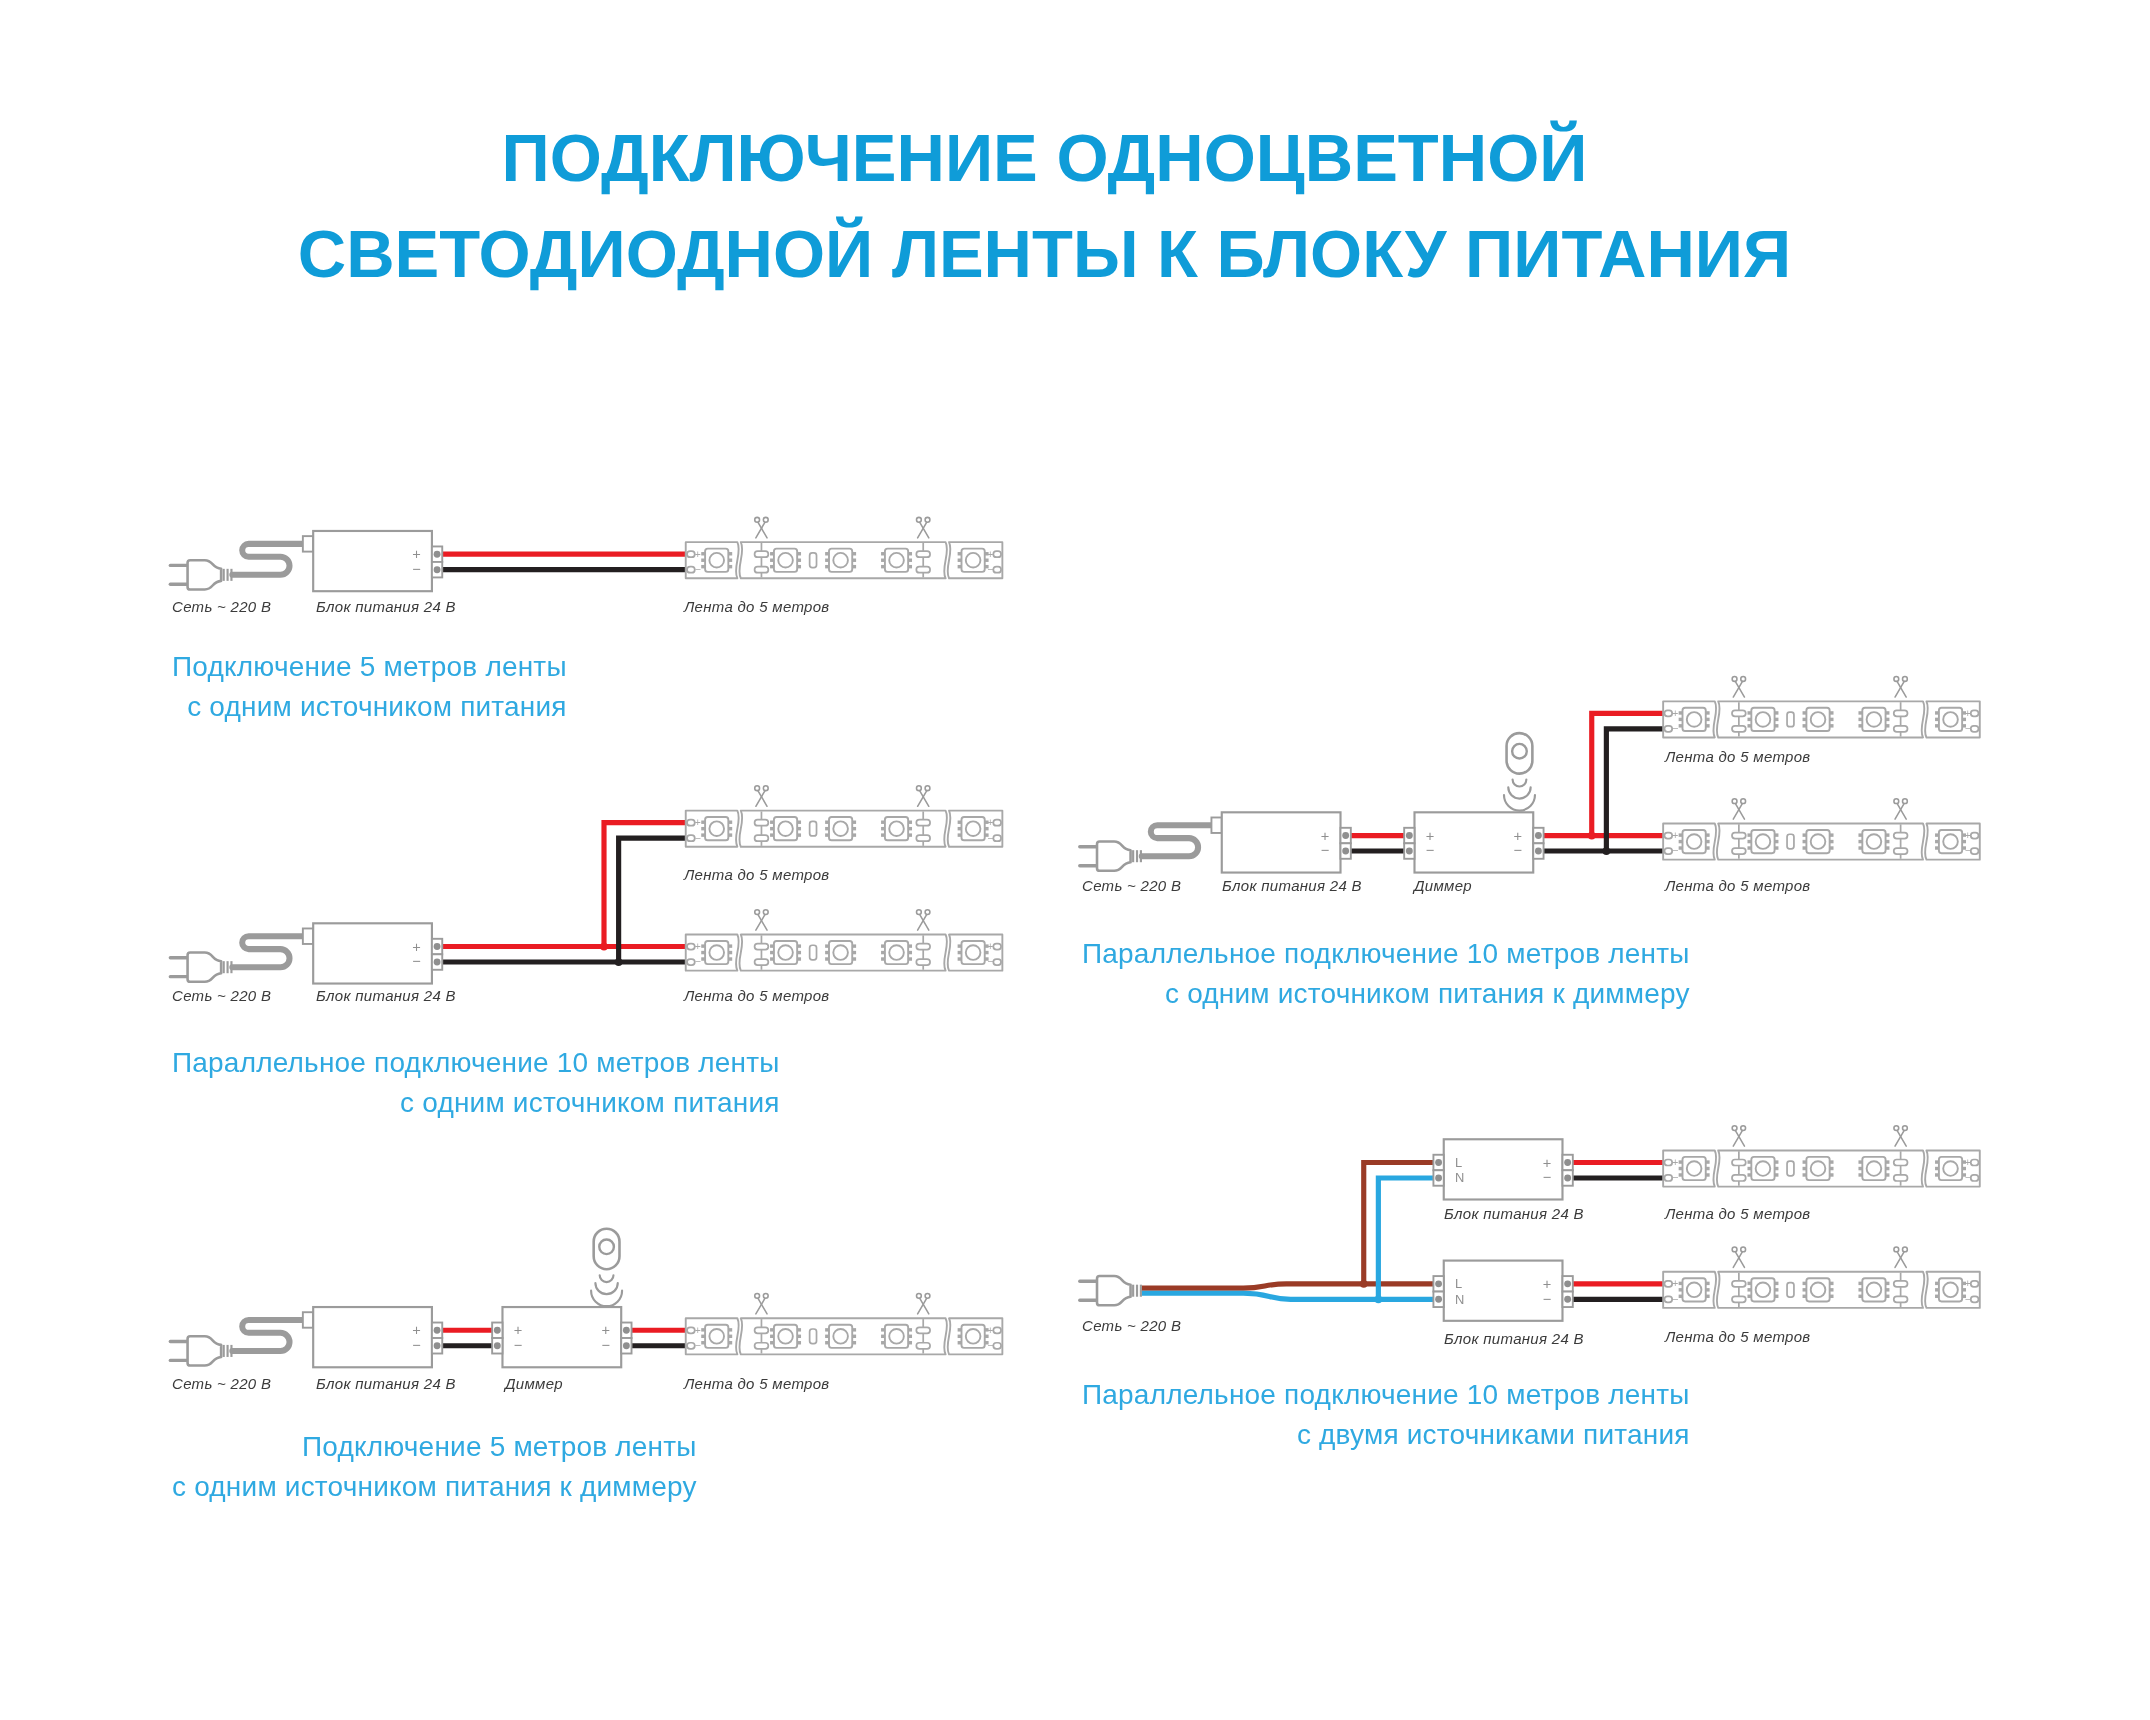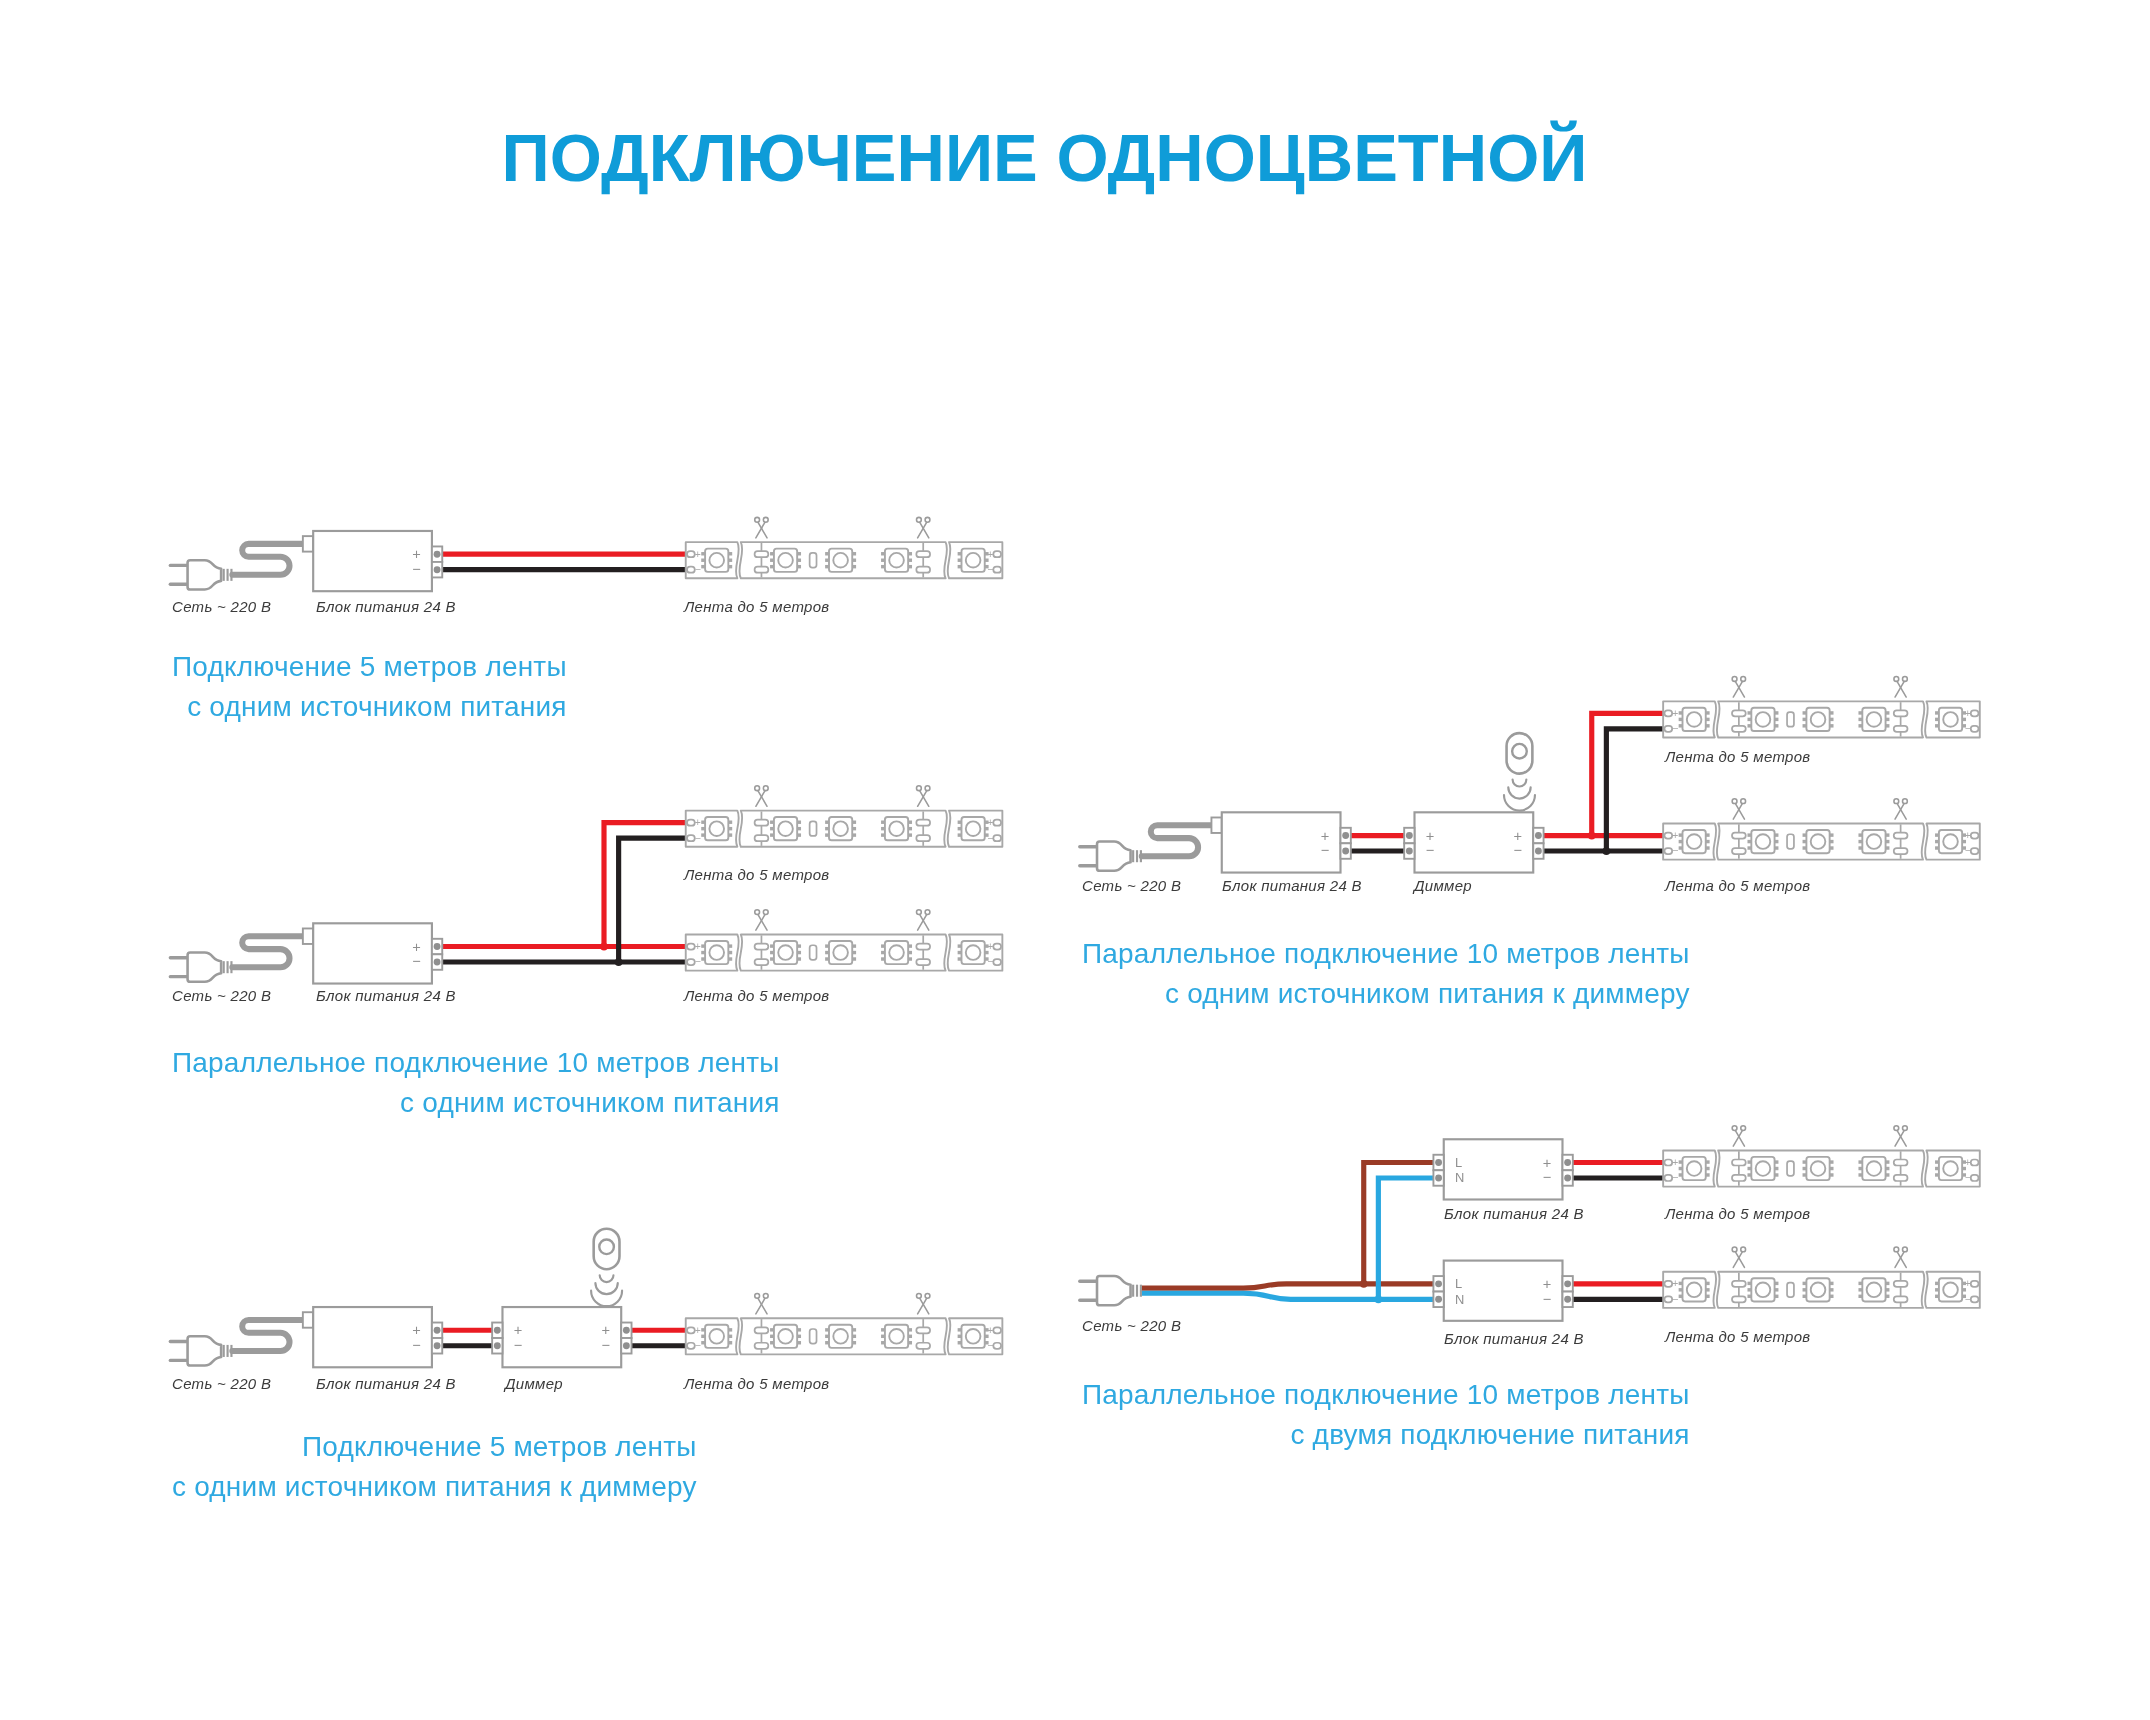--- a/index.html
+++ b/index.html
@@ -11,20 +11,21 @@
   .lbl{position:absolute;font-size:15px;line-height:24px;color:#3b3b3b;white-space:nowrap;letter-spacing:0.3px;font-style:italic;}
   .cap{position:absolute;font-size:28px;line-height:40px;color:#2fa9e1;white-space:nowrap;letter-spacing:0.2px;text-align:right;}
 </style>
 </head>
 <body>
 
 <div id="stage">
 
   <div class="title">
     <div>ПОДКЛЮЧЕНИЕ ОДНОЦВЕТНОЙ</div>
+    <div>СВЕТОДИОДНОЙ ЛЕНТЫ К БЛОКУ ПИТАНИЯ</div>
   </div>
 
   <svg id="wiring-canvas" width="2151" height="1721" viewBox="0 0 2500 2000">
       <g>
         <polyline points="508,644 800,644" fill="none" stroke="#ea1c23" stroke-width="6"></polyline>
         <polyline points="508,662 800,662" fill="none" stroke="#231f20" stroke-width="6"></polyline>
         <g>
           <line x1="198" y1="657" x2="222" y2="657" stroke="#9b9b9b" stroke-width="4" stroke-linecap="round"></line>
           <line x1="198" y1="679" x2="222" y2="679" stroke="#9b9b9b" stroke-width="4" stroke-linecap="round"></line>
           <path d="M 221 651 L 238 651 C 248 651 246 660 257 661
@@ -923,17 +924,17 @@
     <div>с одним источником питания к диммеру</div>
   </div>
 
   <span class="lbl" style="left:1444px;top:1202px">Блок питания 24 В</span>
   <span class="lbl" style="left:1665px;top:1202px">Лента до 5 метров</span>
   <span class="lbl" style="left:1082px;top:1314px">Сеть ~ 220 В</span>
   <span class="lbl" style="left:1665px;top:1325px">Лента до 5 метров</span>
   <span class="lbl" style="left:1444px;top:1327px">Блок питания 24 В</span>
   <div class="cap" style="left:1082px;top:1375px">
     <div>Параллельное подключение 10 метров ленты</div>
-    <div>с двумя подключение питания</div>
+    <div>с двумя источниками питания</div>
   </div>
 
 </div>
 
 
 </body></html>

